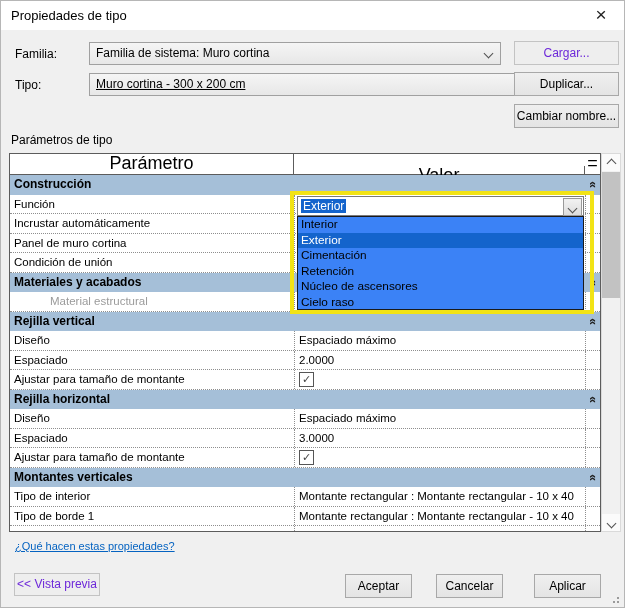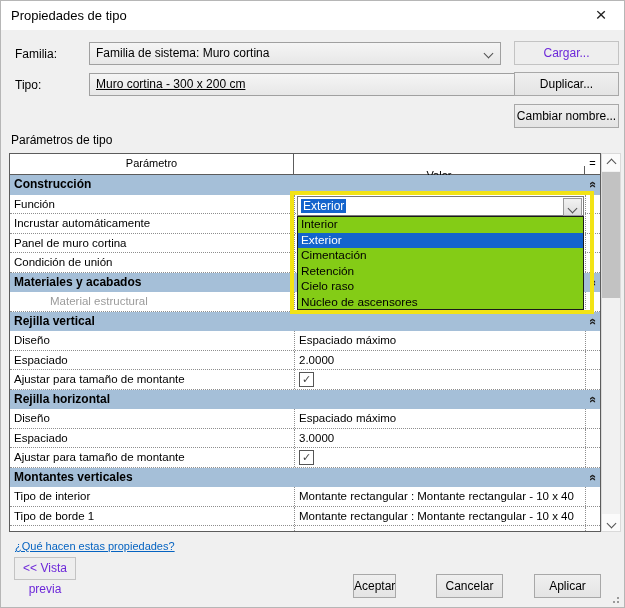--- a/index.html
+++ b/index.html
@@ -27,21 +27,21 @@
   .btn{
     background:linear-gradient(#efefef,#e4e4e4);border:1px solid #a8a8a8;
     text-align:center;font-size:12px;line-height:22px;height:24px;box-sizing:border-box;cursor:default;
   }
   .btn.disabled{color:#6d28d9;background:#eeeeee;border-color:#c3c3c3;}
   
   .tbl-caption{left:10px;top:132px;font-size:12px;}
   .tbl{left:8px;top:152px;width:592px;height:379px;background:#fff;border:1px solid #5c5c5c;
        box-sizing:border-box;overflow:hidden;}
   .thead{display:flex;height:20px;border-bottom:1px solid #5c5c5c;background:#fff;}
-  .thead div{line-height:19px;text-align:center;font-size:11px;}
+  .thead div{line-height:19px;text-align:center;font-size:18px;}
   .th-param{width:285px;border-right:1px solid #5c5c5c;box-sizing:border-box;}
   .th-value{width:292px;border-right:1px solid #5c5c5c;box-sizing:border-box;margin-top:12px;}
   .th-eq{width:15px;}
   .trow{display:flex;height:19.5px;box-sizing:border-box;font-size:11.5px;}
   .trow.param{border-bottom:1px dotted #8e8e8e;background:#fff;}
   .trow.section{background:#a5bfd8;font-weight:bold;font-size:12px;position:relative;}
   .sec-label{line-height:19px;padding-left:4px;}
   .sec-chevron{position:absolute;right:4px;top:1px;font-weight:bold;color:#222;
     transform:rotate(90deg);font-size:12px;line-height:17px;}
   .cell-param{width:285px;box-sizing:border-box;padding-left:4px;line-height:18px;
@@ -59,21 +59,21 @@
   .sb-up{top:0;}
   .sb-down{bottom:0;}
   .sb-thumb{position:absolute;left:0;top:18px;width:18px;height:126px;background:#c2c2c2;}
   
   .fcombo{left:296px;top:195px;width:287px;height:20px;background:#fff;border:1px solid #7a7a7a;
     box-sizing:border-box;z-index:5;line-height:18px;padding-left:3px;}
   .fcombo .sel{background:#1464cc;color:#fff;padding:0 2px;}
   .fcombo-arrow{position:absolute;right:1px;top:1px;width:17px;height:16px;background:linear-gradient(#f2f2f2,#ddd);
     border:1px solid #9a9a9a;text-align:center;}
   .fcombo-arrow .chevron{margin-top:4px;}
-  .ddlist{left:296px;top:215px;width:287px;height:94px;background:#84cc16;border:1px solid #1a1a1a;
+  .ddlist{left:296px;top:215px;width:287px;height:94px;background:#3b82f6;border:1px solid #1a1a1a;
     box-sizing:border-box;z-index:5;display:flex;flex-direction:column;}
   .dditem{height:15.6px;line-height:15.6px;padding-left:3px;font-size:11.8px;white-space:nowrap;}
   .dditem.hl{background:#1464cc;color:#fff;}
   
   .ybox{left:289px;top:190px;width:304px;height:123px;border:4px solid #f2e315;box-sizing:border-box;
     z-index:8;pointer-events:none;background:transparent;}
   
   .help-link{left:14px;top:539px;color:#0563c1;text-decoration:underline;font-size:11px;cursor:pointer;}
   .grip{right:5px;bottom:4px;width:8px;height:8px;}
   .grip i{position:absolute;width:2px;height:2px;background:#9a9a9a;}
@@ -214,28 +214,28 @@
 
 <div class="abs fcombo">
   <span class="sel">Exterior</span>
   <span class="fcombo-arrow"><span class="chevron down"></span></span>
 </div>
 <div class="abs ddlist">
     <div class="dditem">Interior</div>
     <div class="dditem hl">Exterior</div>
     <div class="dditem">Cimentación</div>
     <div class="dditem">Retención</div>
+    <div class="dditem">Núcleo de ascensores</div>
     <div class="dditem">Cielo raso</div>
-    <div class="dditem">Núcleo de ascensores</div>
   </div>
 
 <div class="abs ybox"></div>
 
 <div class="abs help-link">¿Qué hacen estas propiedades?</div>
-<div class="abs btn disabled" style="left:13px;top:556px;width:62px;height:23px;line-height:21px;">&lt;&lt; Vista previa</div>
-<div class="abs btn" style="left:352px;top:573px;width:43px;">Aceptar</div>
+<div class="abs btn disabled" style="left:13px;top:572px;width:86px;height:23px;line-height:21px;">&lt;&lt; Vista previa</div>
+<div class="abs btn" style="left:344px;top:573px;width:67px;">Aceptar</div>
 <div class="abs btn" style="left:435px;top:573px;width:67px;">Cancelar</div>
 <div class="abs btn" style="left:533px;top:573px;width:67px;">Aplicar</div>
 <div class="abs grip">
   <i style="right:0;bottom:0;"></i>
     <i style="right:4px;bottom:0;"></i>
     <i style="right:0;bottom:4px;"></i>
 </div>
 
 </body></html>

